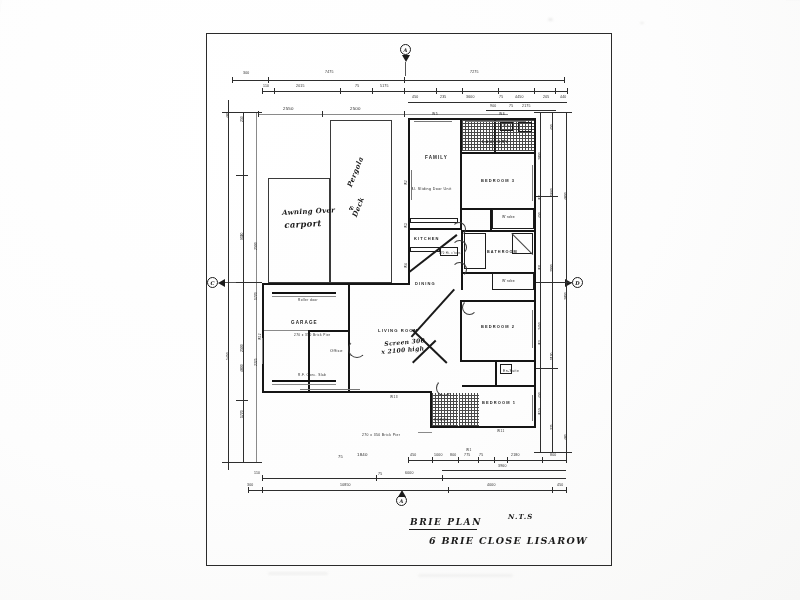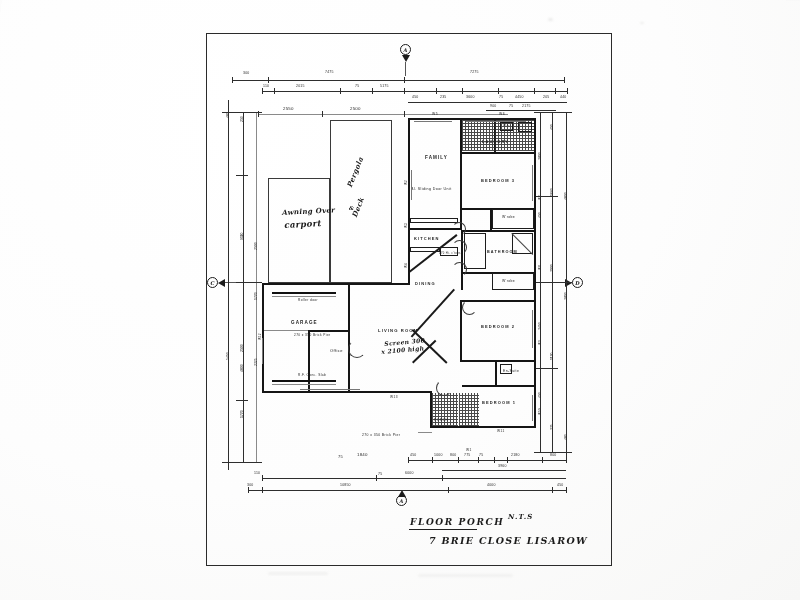--- a/index.html
+++ b/index.html
@@ -396,20 +396,20 @@
   <div class="xtick" style="left:248px;top:487px;"></div>
   <div class="xtick" style="left:262px;top:487px;"></div>
   <div class="xtick" style="left:448px;top:487px;"></div>
   <div class="xtick" style="left:552px;top:487px;"></div>
   <div class="xtick" style="left:566px;top:487px;"></div>
   <div class="lbl dim" style="left:247px;top:483px;">300</div>
   <div class="lbl dim" style="left:340px;top:483px;">10850</div>
   <div class="lbl dim" style="left:487px;top:483px;">4000</div>
   <div class="lbl dim" style="left:557px;top:483px;">450</div>
 
-  <div class="lbl hand hand-ttl" style="left:410px;top:517px;letter-spacing:1.6px;">FLOOR PORCH</div>
+  <div class="lbl hand hand-ttl" style="left:410px;top:517px;letter-spacing:1.6px;">BRIE PLAN</div>
   <div class="ul" style="left:409px;top:529px;width:68px;"></div>
 
   <div class="lbl hand hand-md" style="left:508px;top:512px;letter-spacing:1px;">N.T.S</div>
 
-  <div class="lbl hand hand-ttl" style="left:429px;top:535px;letter-spacing:1.3px;font-size:9.5px;">7 BRIE CLOSE LISAROW</div>
+  <div class="lbl hand hand-ttl" style="left:429px;top:535px;letter-spacing:1.3px;font-size:9.5px;">6 BRIE CLOSE LISAROW</div>
 
 </div>
 
 </body></html>

